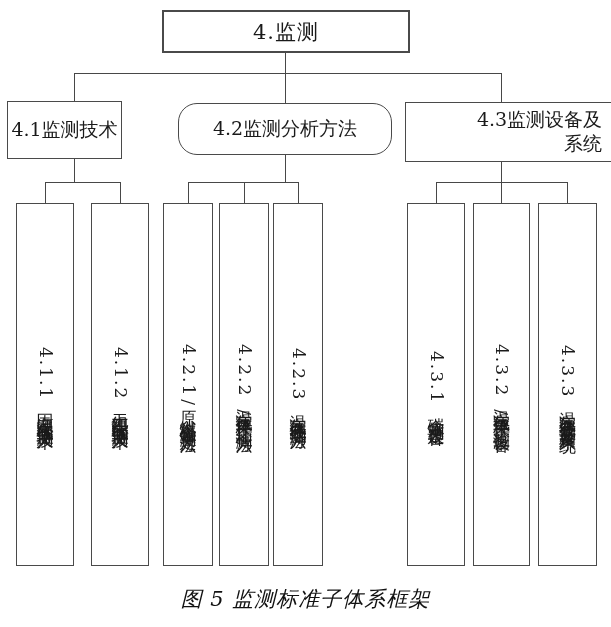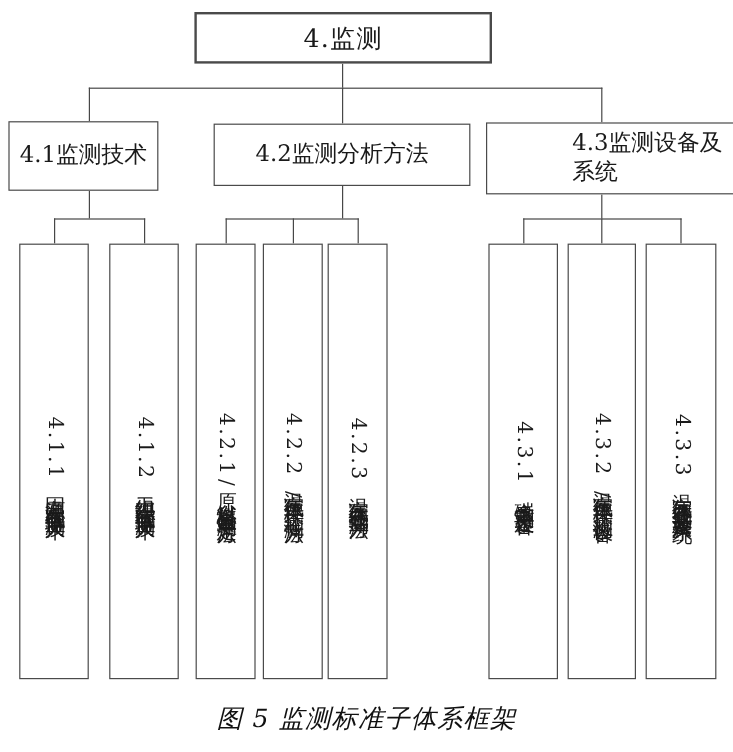--- a/index.html
+++ b/index.html
@@ -3,26 +3,26 @@
 <meta charset="utf-8">
 <style>
   html,body{margin:0;padding:0;background:#ffffff;}
   .canvas{
     position:relative;width:611px;height:627px;background:#ffffff;overflow:hidden;
     font-family:"DejaVu Serif","Liberation Serif",serif;color:#1a1a1a;
   }
   .line{position:absolute;background:#474747;}
   .box{
     position:absolute;box-sizing:border-box;border:1px solid #4a4a4a;background:#ffffff;
-    display:flex;align-items:center;justify-content:center;text-align:left;
+    display:flex;align-items:center;justify-content:center;text-align:right;
   }
   .box.root{left:162px;top:10px;width:248px;height:43px;border-width:2px;font-size:21px;letter-spacing:1px;}
   .box.l2{font-size:19px;line-height:1.25;}
-  .box.b41{left:7px;top:101px;width:125px;height:58px;}
-  .box.b42{left:178px;top:103px;width:214px;height:52px;}
+  .box.b41{left:7px;top:101px;width:115px;height:58px;}
+  .box.b42{left:178px;top:103px;width:214px;height:52px;border-radius:19px;}
   .box.b43{left:405px;top:102px;width:225px;height:60px;white-space:pre-line;padding-left:44px;}
   .box.leaf{top:203px;height:363px;}
   .leaf1{left:16px;width:58px;}
   .leaf2{left:91px;width:58px;}
   .leaf3{left:163px;width:50px;}
   .leaf4{left:219px;width:50px;}
   .leaf5{left:273px;width:50px;}
   .leaf6{left:407px;width:58px;}
   .leaf7{left:473px;width:57px;}
   .leaf8{left:538px;width:59px;}

